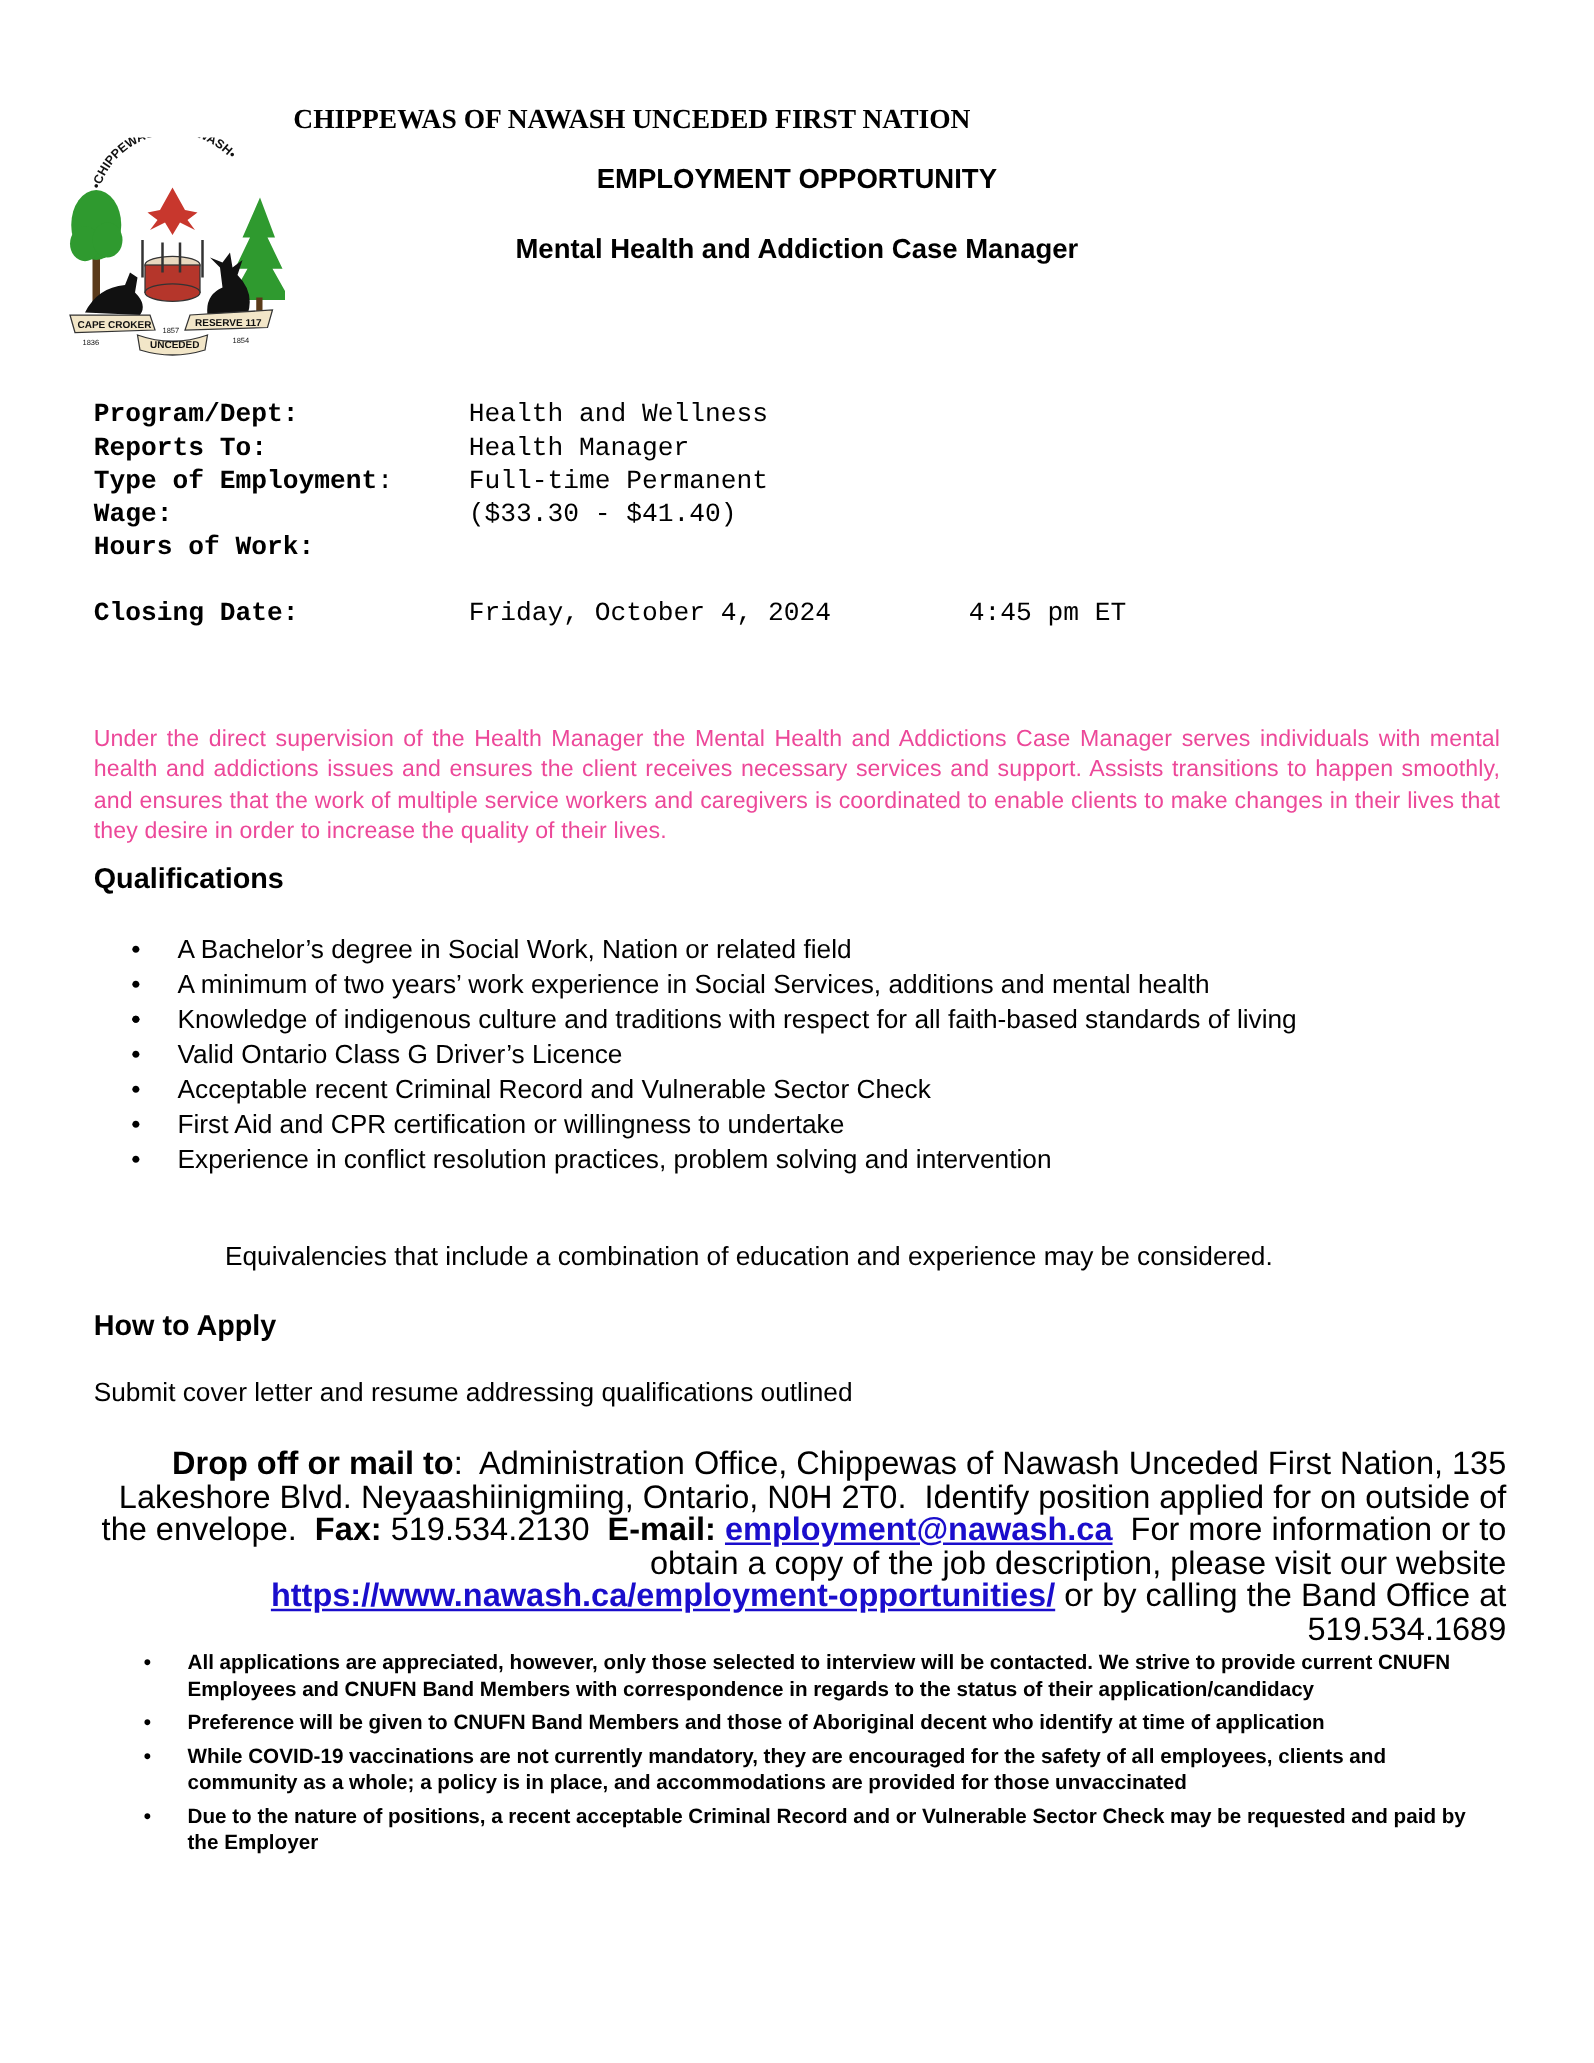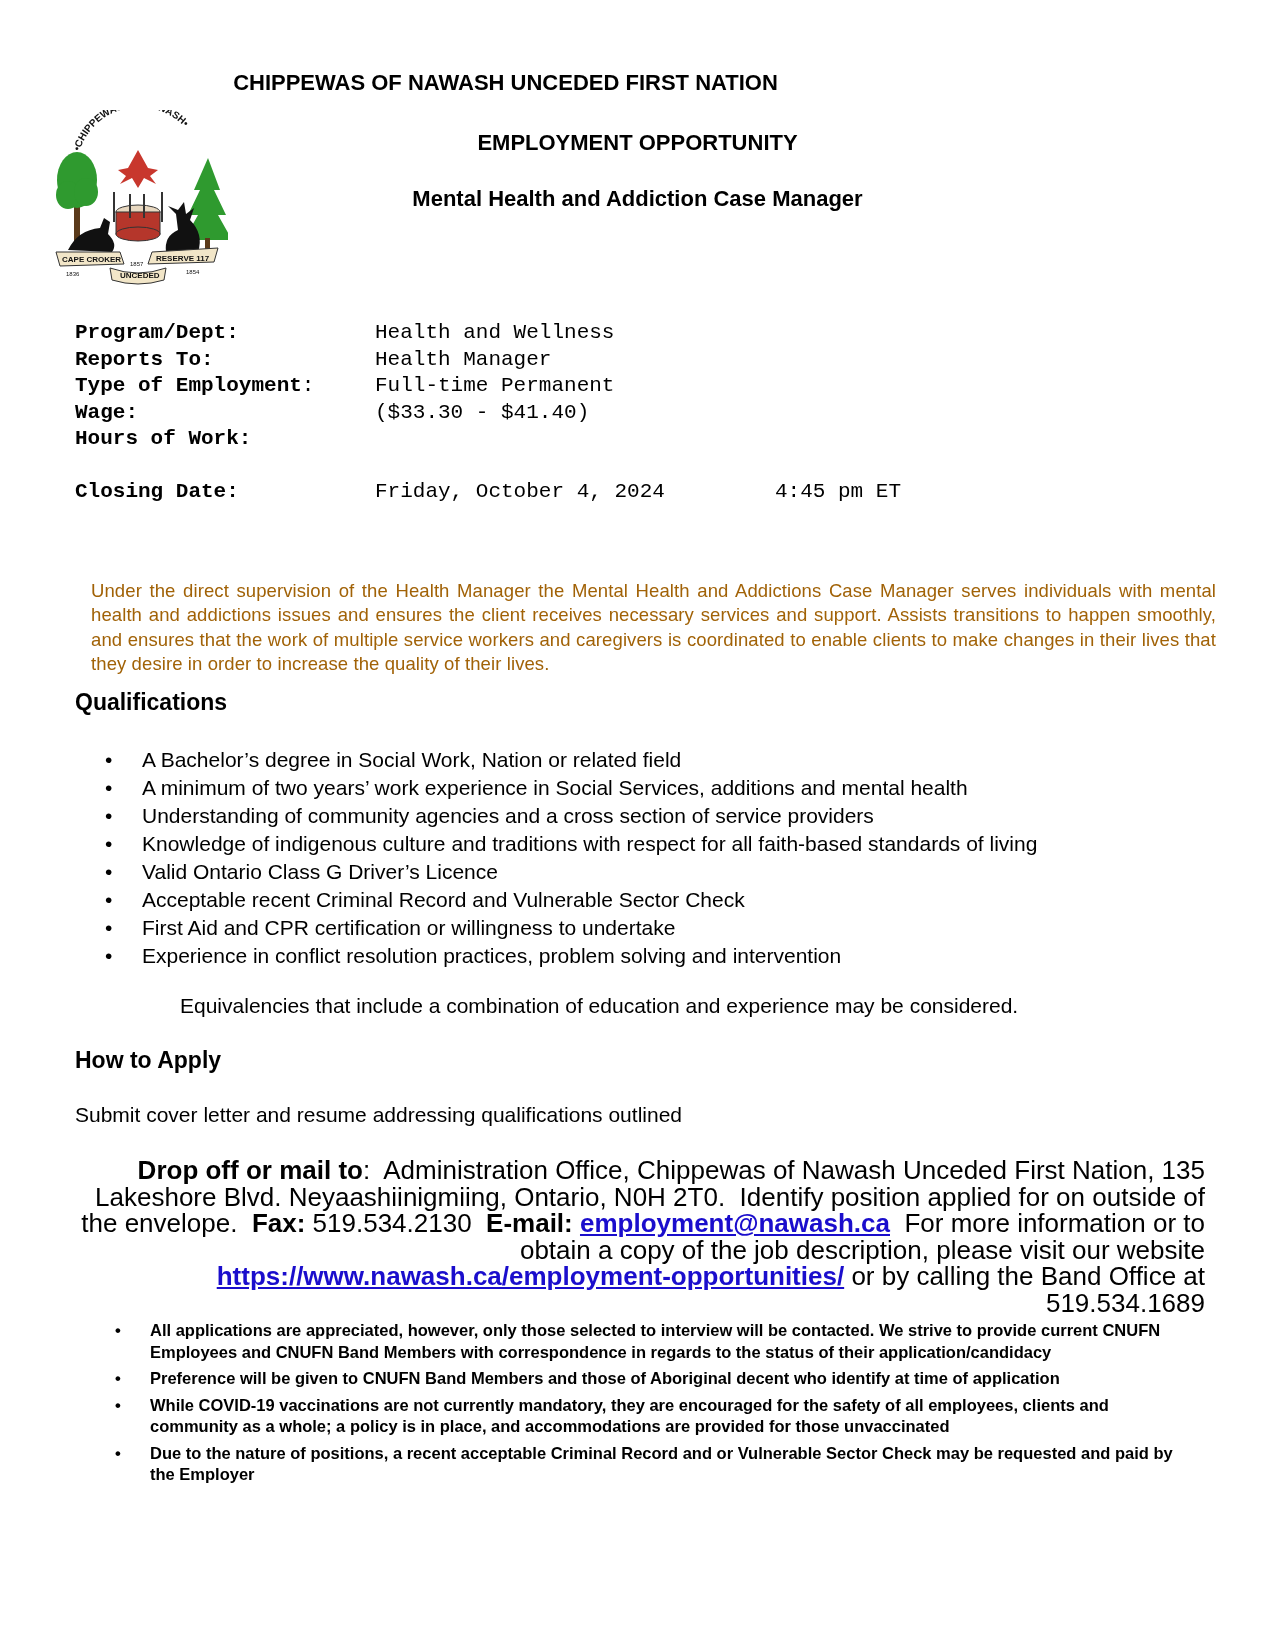--- a/index.html
+++ b/index.html
@@ -5,36 +5,36 @@
     html, body { margin: 0; padding: 0; background: #ffffff; }
     body { width: 1275px; height: 1650px; position: relative; overflow: hidden;
            font-family: "Liberation Sans", sans-serif; color: #000; }
     .page { position: absolute; left: 0; top: 0; width: 1275px; height: 1650px; }
 
     
     .logo { position: absolute; left: 48px; top: 110px; width: 180px; height: 180px; }
 
     
     .title { position: absolute; left: 0; width: 1275px; text-align: center; font-weight: bold; font-size: 22px; }
-    .title.t1 { top: 70px; left: 0; width: 1011px; }
+    .title.t1 { top: 82px; left: 0; width: 1011px; font-family: Liberation Serif, serif; }
     .title.t2 { top: 130px; }
     .title.t3 { top: 186px; }
 
     
     .info { position: absolute; left: 75px; top: 320px; font-size: 21px; line-height: 26.5px; font-family: Liberation Mono, monospace; }
     .info .row { display: flex; }
     .info .lbl { width: 300px; font-weight: bold; }
     .info .lbl .colon { font-weight: normal; }
     .info .val { width: 400px; }
     .info .time { }
     .info .gap { height: 26px; }
 
     
-    .desc { position: absolute; left: 91px; top: 560px; width: 1125px; font-size: 18.5px; line-height: 24.5px;
-            color: #a16207; text-align: justify; letter-spacing: 0.1px; }
+    .desc { position: absolute; left: 75px; top: 560px; width: 1125px; font-size: 18.5px; line-height: 24.5px;
+            color: #ec4899; text-align: justify; letter-spacing: 0.1px; }
 
     h2 { position: absolute; left: 75px; margin: 0; font-size: 23px; font-weight: bold; }
     h2.qual { top: 689px; }
     h2.apply { top: 1047px; }
 
     ul.quals { position: absolute; left: 75px; top: 746px; margin: 0; padding: 0; list-style: none; font-size: 21px; line-height: 28px; }
     ul.quals li { position: relative; padding-left: 67px; }
     ul.quals li .bullet { position: absolute; left: 30px; top: 0; }
 
     .equiv { position: absolute; left: 180px; top: 994px; font-size: 21px; }
@@ -128,21 +128,21 @@
       <span class="time">4:45 pm ET</span>
     </div>
   </div>
 
   <p class="desc">Under the direct supervision of the Health Manager the Mental Health and Addictions Case Manager serves individuals with mental health and addictions issues and ensures the client receives necessary services and support.  Assists transitions to happen smoothly, and ensures that the work of multiple service workers and caregivers is coordinated to enable clients to make changes in their lives that they desire in order to increase the quality of their lives.</p>
 
   <h2 class="qual">Qualifications</h2>
   <ul class="quals">
     <li><span class="bullet">•</span><span>A Bachelor’s degree in Social Work, Nation or related field</span></li>
     <li><span class="bullet">•</span><span>A minimum of two years’ work experience in Social Services, additions and mental health</span></li>
-    <li><span class="bullet">•</span><span>Understanding of community agencies and a cross section of service providers</span></li>
+    <li><span class="bullet">•</span></li>
     <li><span class="bullet">•</span><span>Knowledge of indigenous culture and traditions with respect for all faith-based standards of living</span></li>
     <li><span class="bullet">•</span><span>Valid Ontario Class G Driver’s Licence</span></li>
     <li><span class="bullet">•</span><span>Acceptable recent Criminal Record and Vulnerable Sector Check</span></li>
     <li><span class="bullet">•</span><span>First Aid and CPR certification or willingness to undertake</span></li>
     <li><span class="bullet">•</span><span>Experience in conflict resolution practices, problem solving and intervention</span></li>
   </ul>
 
   <div class="equiv">Equivalencies that include a combination of education and experience may be considered.</div>
 
   <h2 class="apply">How to Apply</h2>

